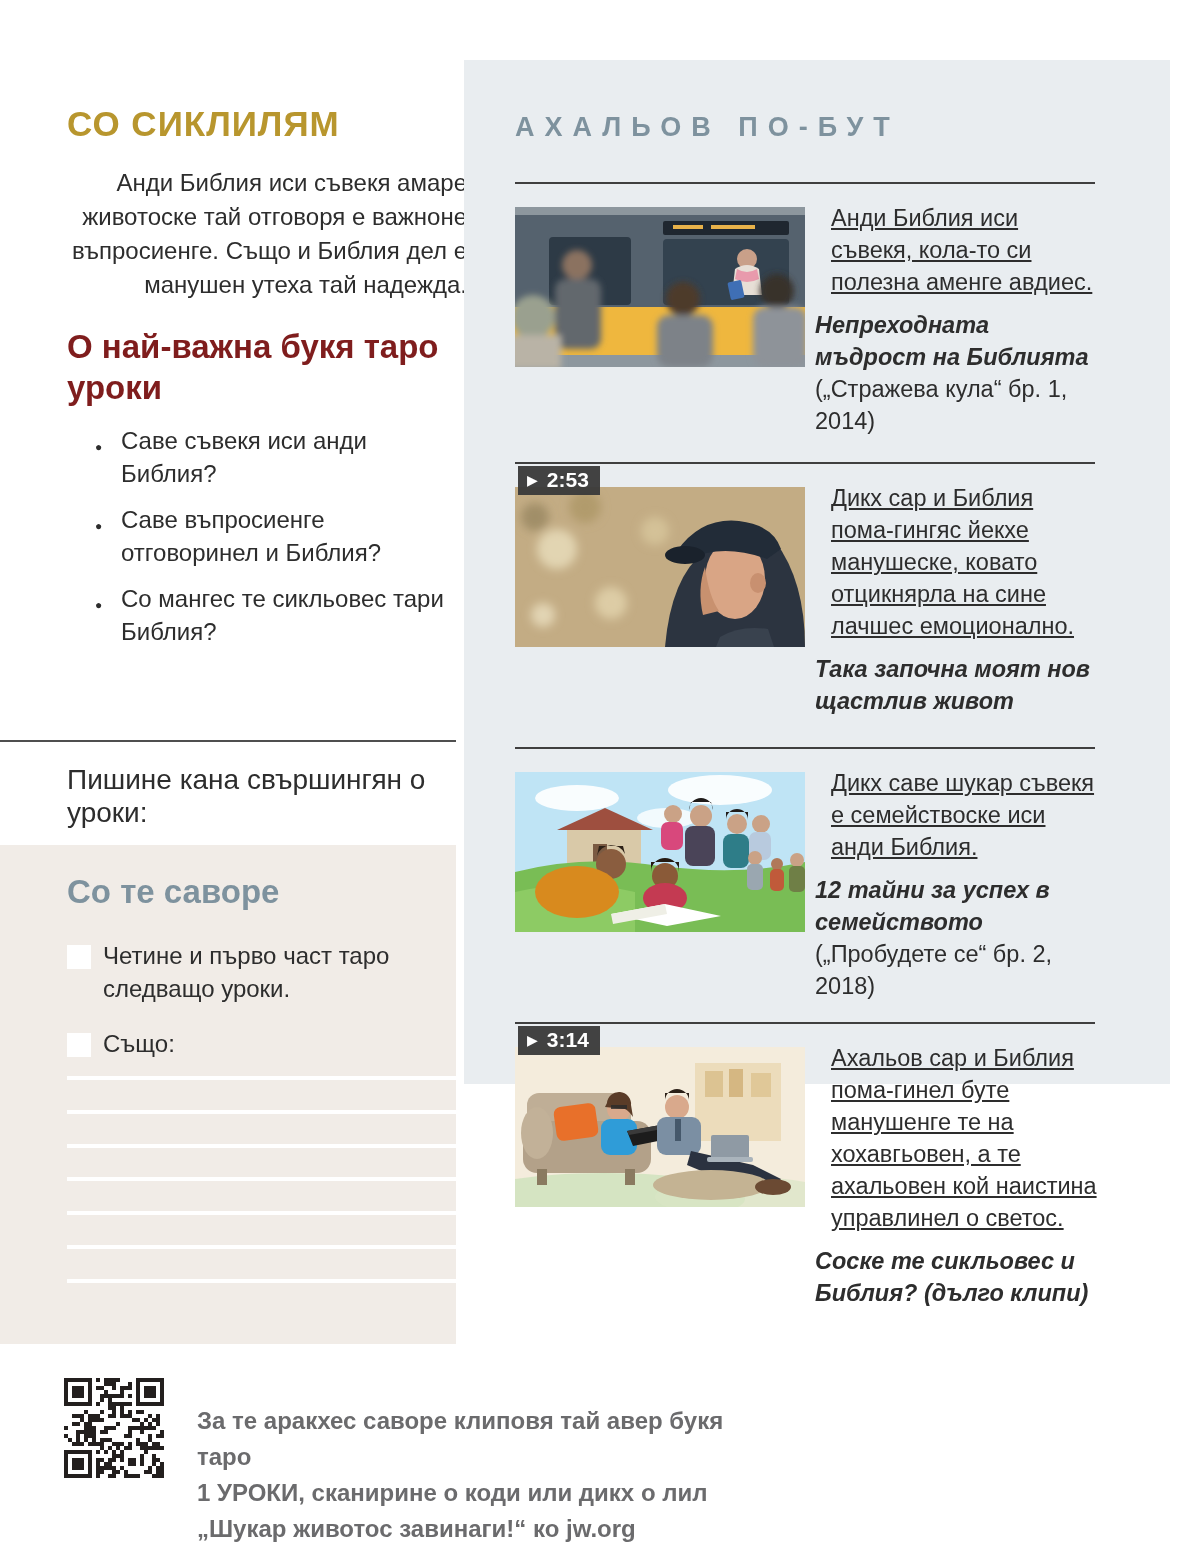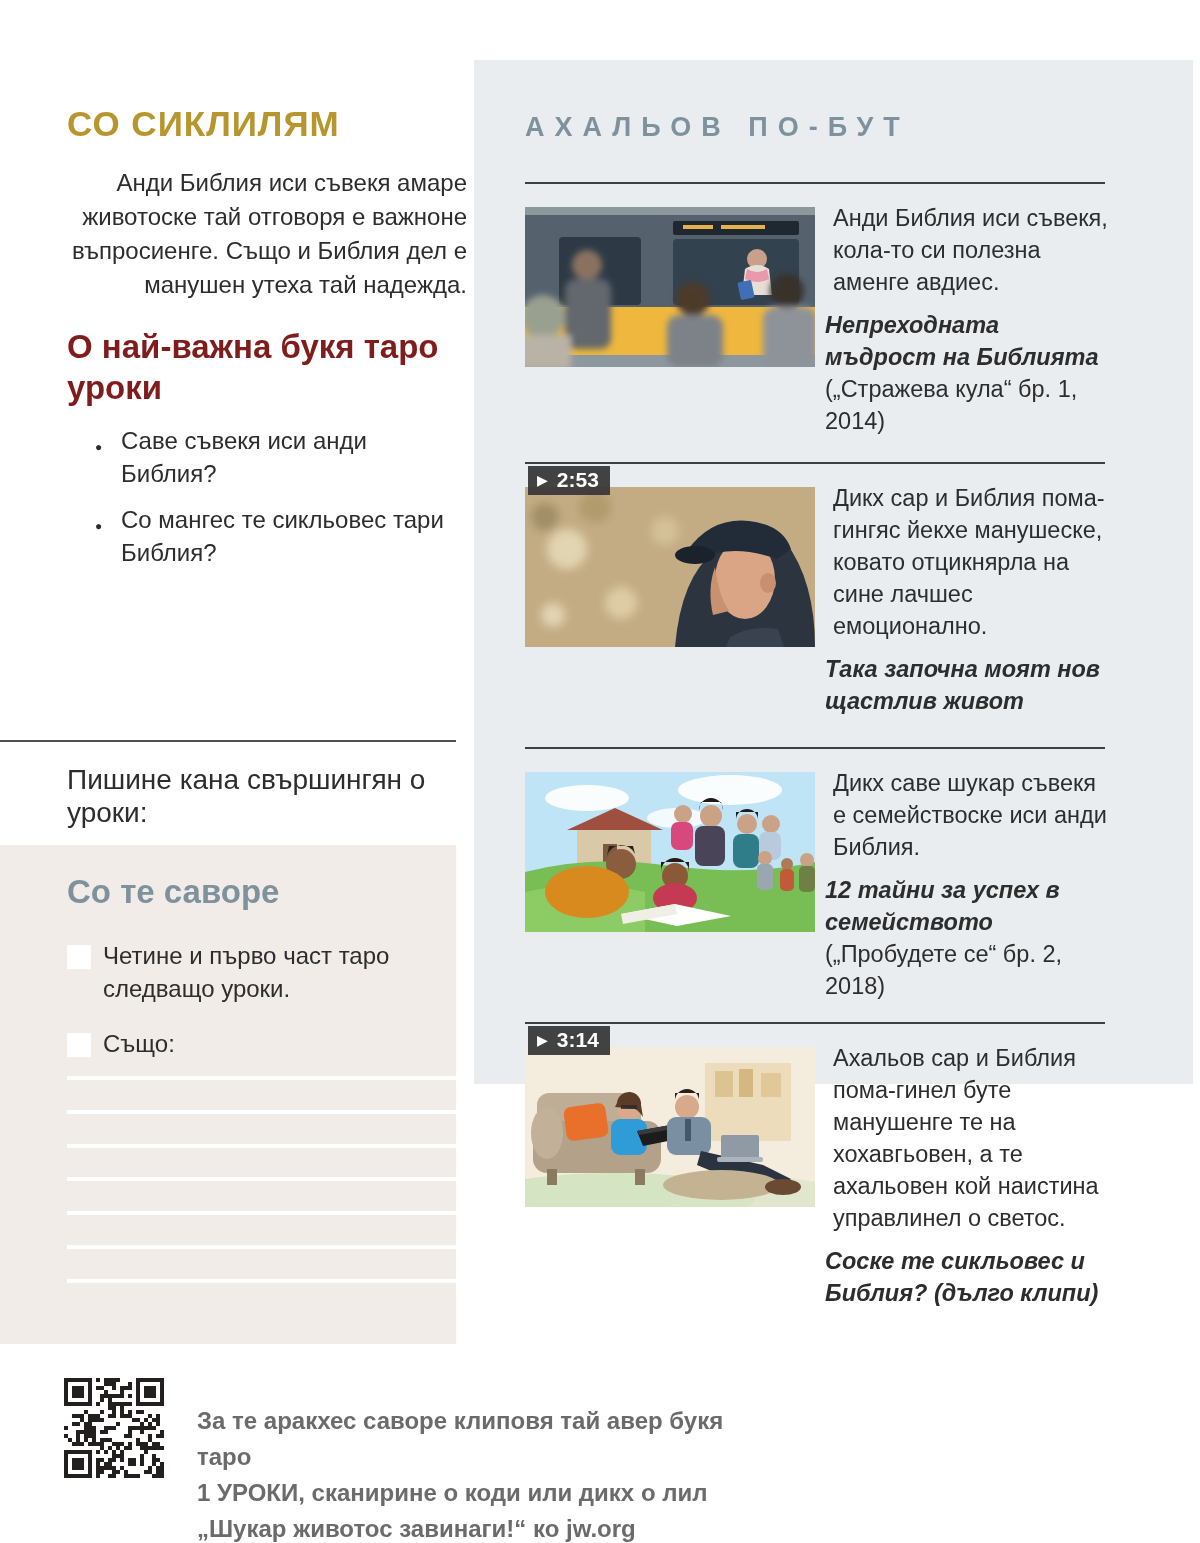--- a/index.html
+++ b/index.html
@@ -17,33 +17,33 @@
   .lc-divider{left:0;top:740px;width:456px;border-top:2px solid #4f4f4f;height:0;}
   .lc-prompt{left:67px;top:763px;width:400px;font-size:28px;line-height:33px;}
 
   .todo-box{left:0;top:845px;width:456px;height:499px;background:#f1ece7;}
   .todo-title{position:absolute;left:67px;top:28px;font-size:33px;font-weight:700;color:#7e929e;}
   .todo-check{position:absolute;width:24px;height:24px;background:#ffffff;}
   .todo-label{position:absolute;left:103px;width:330px;font-size:24px;line-height:33px;}
   .write-line{position:absolute;left:67px;width:389px;height:4px;background:#ffffff;}
 
   
-  .right-col{left:474px;top:60px;width:706px;height:1024px;background:#e9edf0;padding-left:13px;}
+  .right-col{left:464px;top:60px;width:706px;height:1024px;background:#e9edf0;}
   .rc-title{position:absolute;left:51px;top:52px;font-size:27px;font-weight:700;
             letter-spacing:10px;color:#7e929e;white-space:nowrap;}
   .media-row{position:absolute;left:51px;width:580px;}
   .row-sep{width:580px;border-top:2px solid #3f3f3f;height:0;}
   .thumb-wrap{position:absolute;top:25px;left:0;width:290px;height:160px;overflow:hidden;}
   .thumb-wrap svg{display:block;width:100%;height:100%;}
   .badge{position:absolute;top:4px;left:3px;background:rgba(58,58,58,.96);color:#fff;
          display:flex;align-items:center;gap:9px;padding:2px 11px 3px 9px;
          font-size:21px;font-weight:700;}
   .badge .play{font-size:14px;line-height:1;}
   .rc-text{position:absolute;left:300px;top:20px;width:286px;font-size:23.5px;line-height:32px;color:#2d2d2d;}
-  .rc-desc{margin:0 0 11px 8px;}
+  .rc-desc{margin:0 0 11px 16px;text-decoration:underline;}
   .rc-item-title{margin:0;font-weight:700;font-style:italic;}
   .rc-source{margin:0;}
 
   
   .qr{left:64px;top:1376px;width:100px;height:104px;}
   .qr svg{display:block;width:100%;height:100%;shape-rendering:crispEdges;}
   .footer-text{left:197px;top:1403px;width:560px;font-size:24px;line-height:36px;
                font-weight:700;color:#6b6b6d;}
 </style>
 </head>
@@ -52,20 +52,21 @@
 <div class="page">
 
   <div class="abs lc-title">СО СИКЛИЛЯМ</div>
 
   <div class="abs lc-intro">Анди Библия иси съвекя амаре животоске тай отговоря е важноне въпросиенге. Също и Библия дел е манушен утеха тай надежда.</div>
 
   <div class="abs lc-section-title">О най-важна букя таро уроки</div>
 
   <div class="abs lc-bullets">
     <div class="bullet-item">Саве съвекя иси анди Библия?</div>
+    <div class="bullet-item">Саве въпросиенге отговоринел и Библия?</div>
     <div class="bullet-item">Со мангес те сикльовес тари Библия?</div>
   </div>
 
   <div class="abs lc-divider"></div>
 
   <div class="abs lc-prompt">Пишине кана свършингян о уроки:</div>
 
   <div class="abs todo-box">
     <div class="todo-title">Со те саворе</div>
 

